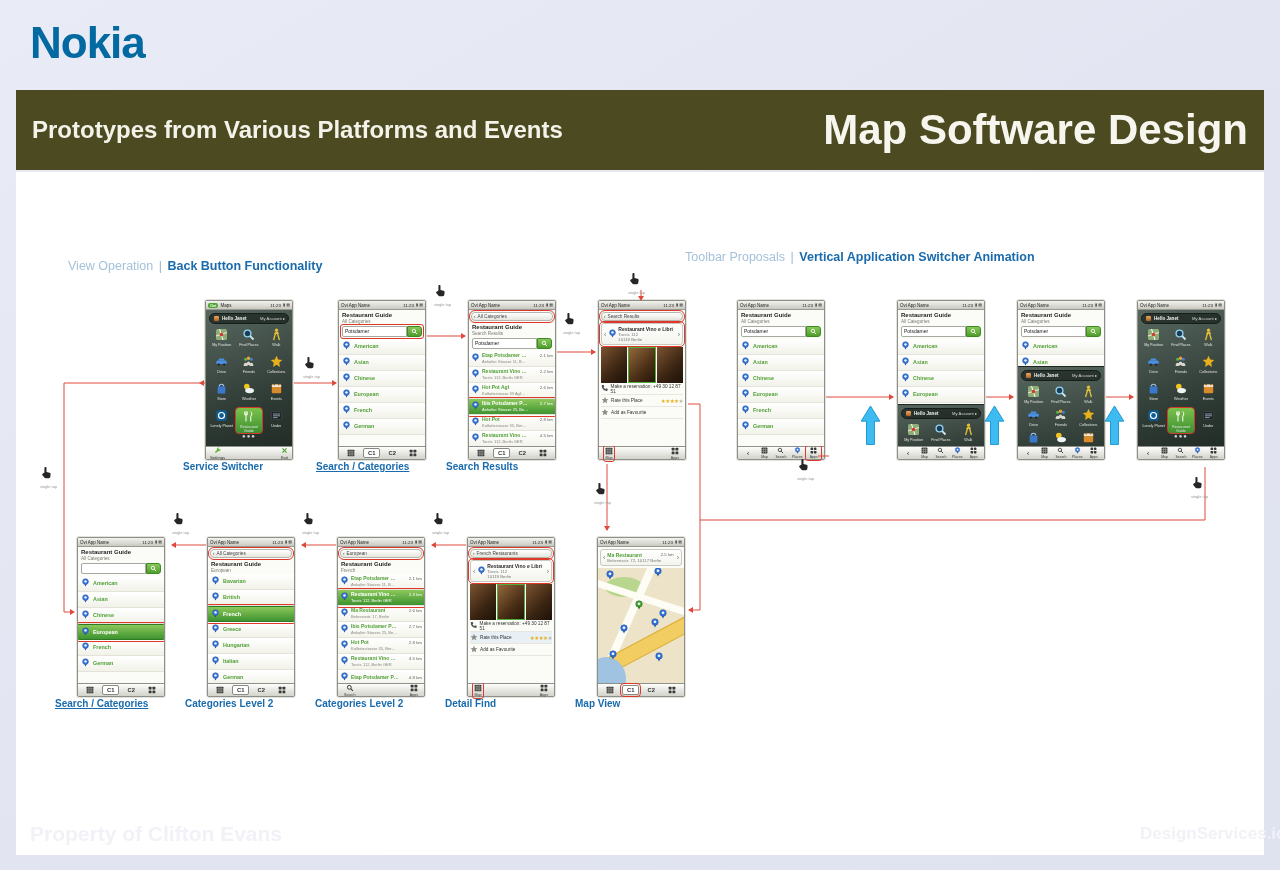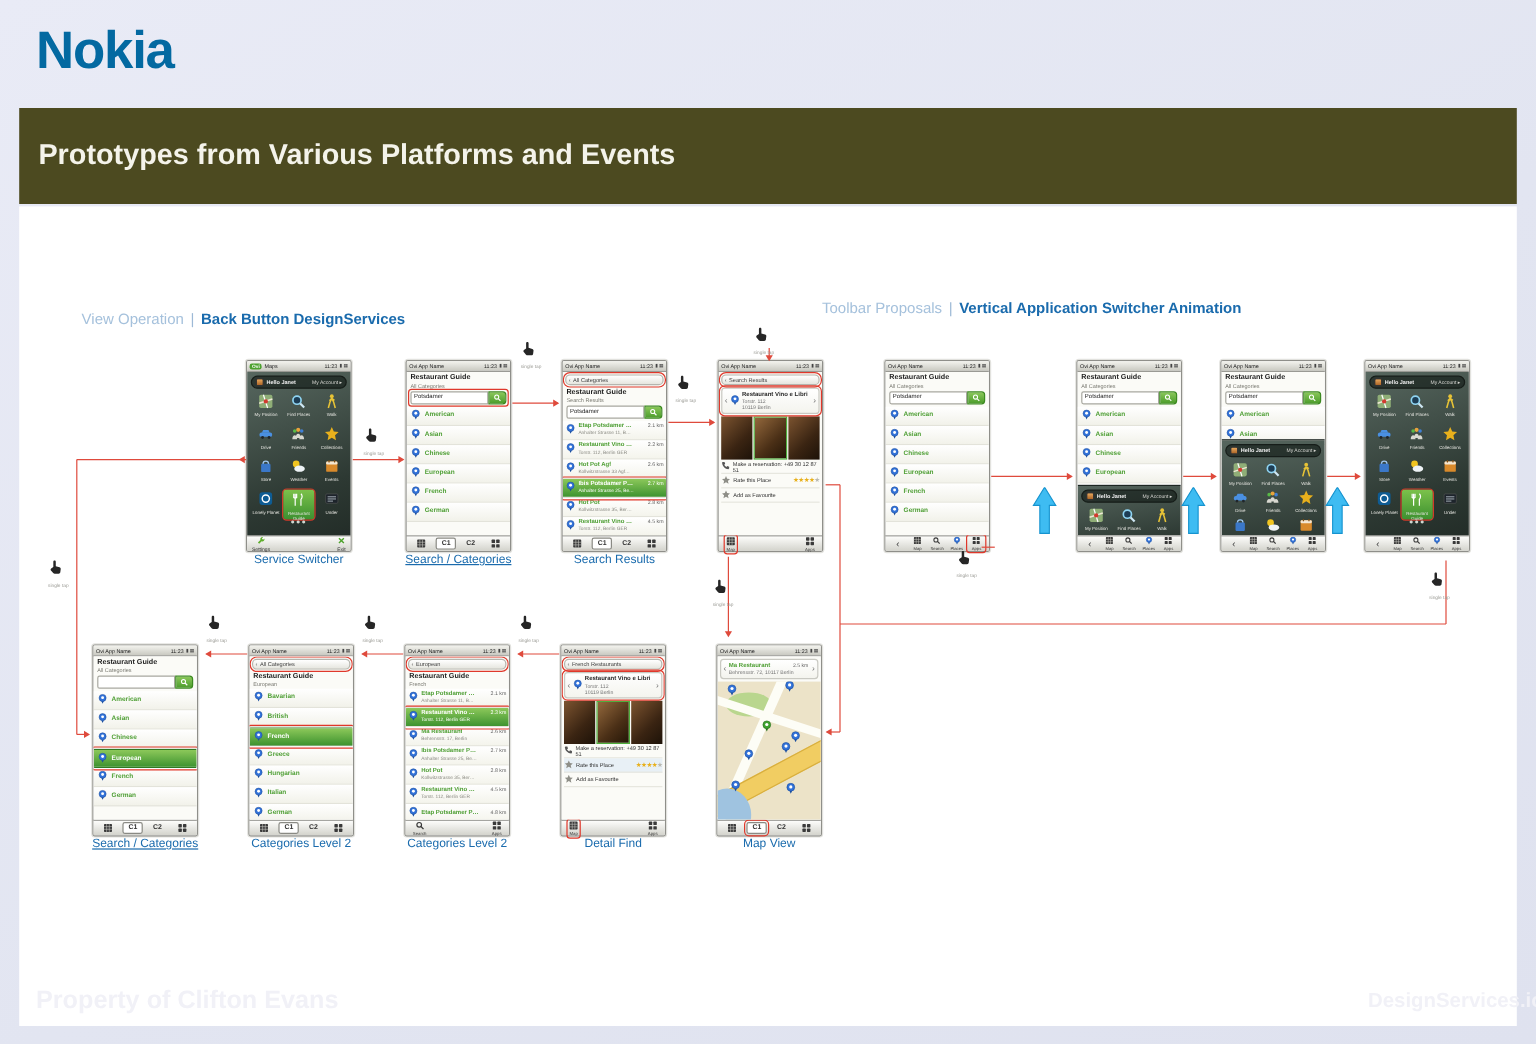--- a/index.html
+++ b/index.html
@@ -84,41 +84,42 @@
 .setbar{height:13px;background:linear-gradient(#fdfdfb,#d3d3cc);border-top:1px solid #90908a;display:flex;align-items:center;justify-content:space-between;padding:0 4px;font-size:4.2px;color:#333}
 .setbar .it{display:flex;flex-direction:column;align-items:center}
 .setbar svg{width:7px;height:7px}
 .mapwrap{position:relative;height:117px;background:#ece3c8;overflow:hidden}
 .mapwrap .road-y{position:absolute;width:160%;height:16px;background:#f1cd62;border-top:1px solid #d8ae3e;border-bottom:1px solid #d8ae3e;transform:rotate(-28deg);left:-20%;top:58%}
 .mapwrap .road-w{position:absolute;width:160%;height:7px;background:#fdfdf6;transform:rotate(18deg);left:-30%;top:22%}
 .mapwrap .road-w2{position:absolute;width:8px;height:130%;background:#fdfdf6;transform:rotate(24deg);left:24%;top:-10%}
 .mapwrap .park{position:absolute;width:38px;height:20px;border-radius:50%;background:#b9d68e;left:8%;top:8%}
 .mapwrap .water{position:absolute;width:40px;height:44px;border-radius:50%;background:#9fc3e0;left:-14%;bottom:-14%}
 .mpin{position:absolute;width:10px;height:12px;margin:-10px 0 0 -5px}
-.plabel{position:absolute;width:132px;text-align:center;font-size:10px;font-weight:normal;color:#1a6bad}
+.plabel{position:absolute;width:132px;font-size:10px;font-weight:bold;color:#1a6bad}
 .plabel.u{text-decoration:underline}
 .overlay{position:absolute;left:0;top:0;width:1280px;height:870px;pointer-events:none}
 .hand{position:absolute;width:13px;text-align:center}
 .hand svg{width:12px;height:14px}
 .hand .cap{font-size:4px;color:#9a9a94;white-space:nowrap}
 .cyan{position:absolute;width:21px;height:42px}
 </style>
 </head>
 <body>
 
 <div class="logo">Nokia</div>
 <div class="bar">
   <span class="bar-left">Prototypes from Various Platforms and Events</span>
+  <span class="bar-right">Map Software Design</span>
 </div>
 <div class="canvas"></div>
 
 <div class="sec" id="sec0" style="left: 68px; top: 259px;">
   <span class="p">View Operation</span>
   <span class="s">|</span>
-  <span class="t">Back Button DesignServices</span>
+  <span class="t">Back Button Functionality</span>
 </div>
 <div class="sec" id="sec1" style="left: 685px; top: 250px;">
   <span class="p">Toolbar Proposals</span>
   <span class="s">|</span>
   <span class="t">Vertical Application Switcher Animation</span>
 </div>
 
 <div id="diagram">
     <div class="phone" style="left: 205px; top: 300px;">
       <div class="status">

